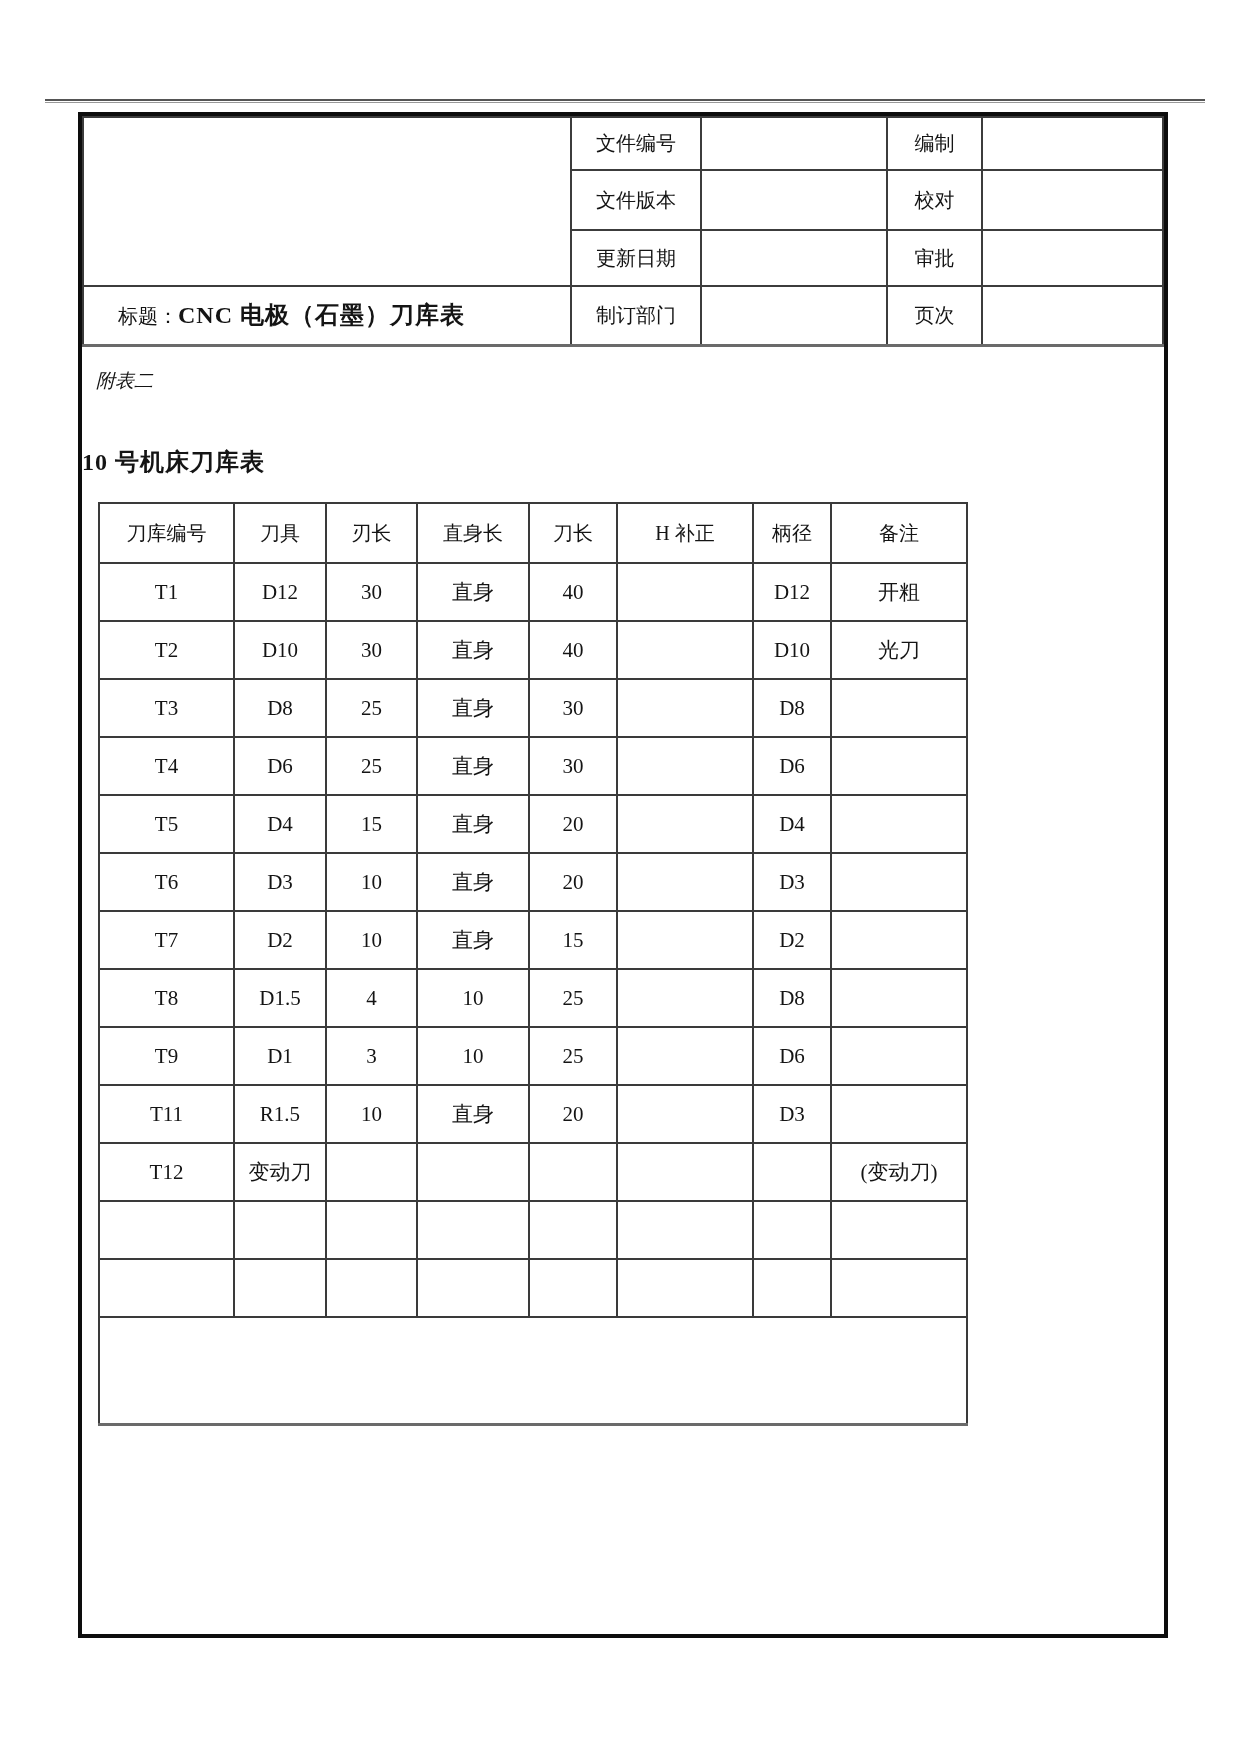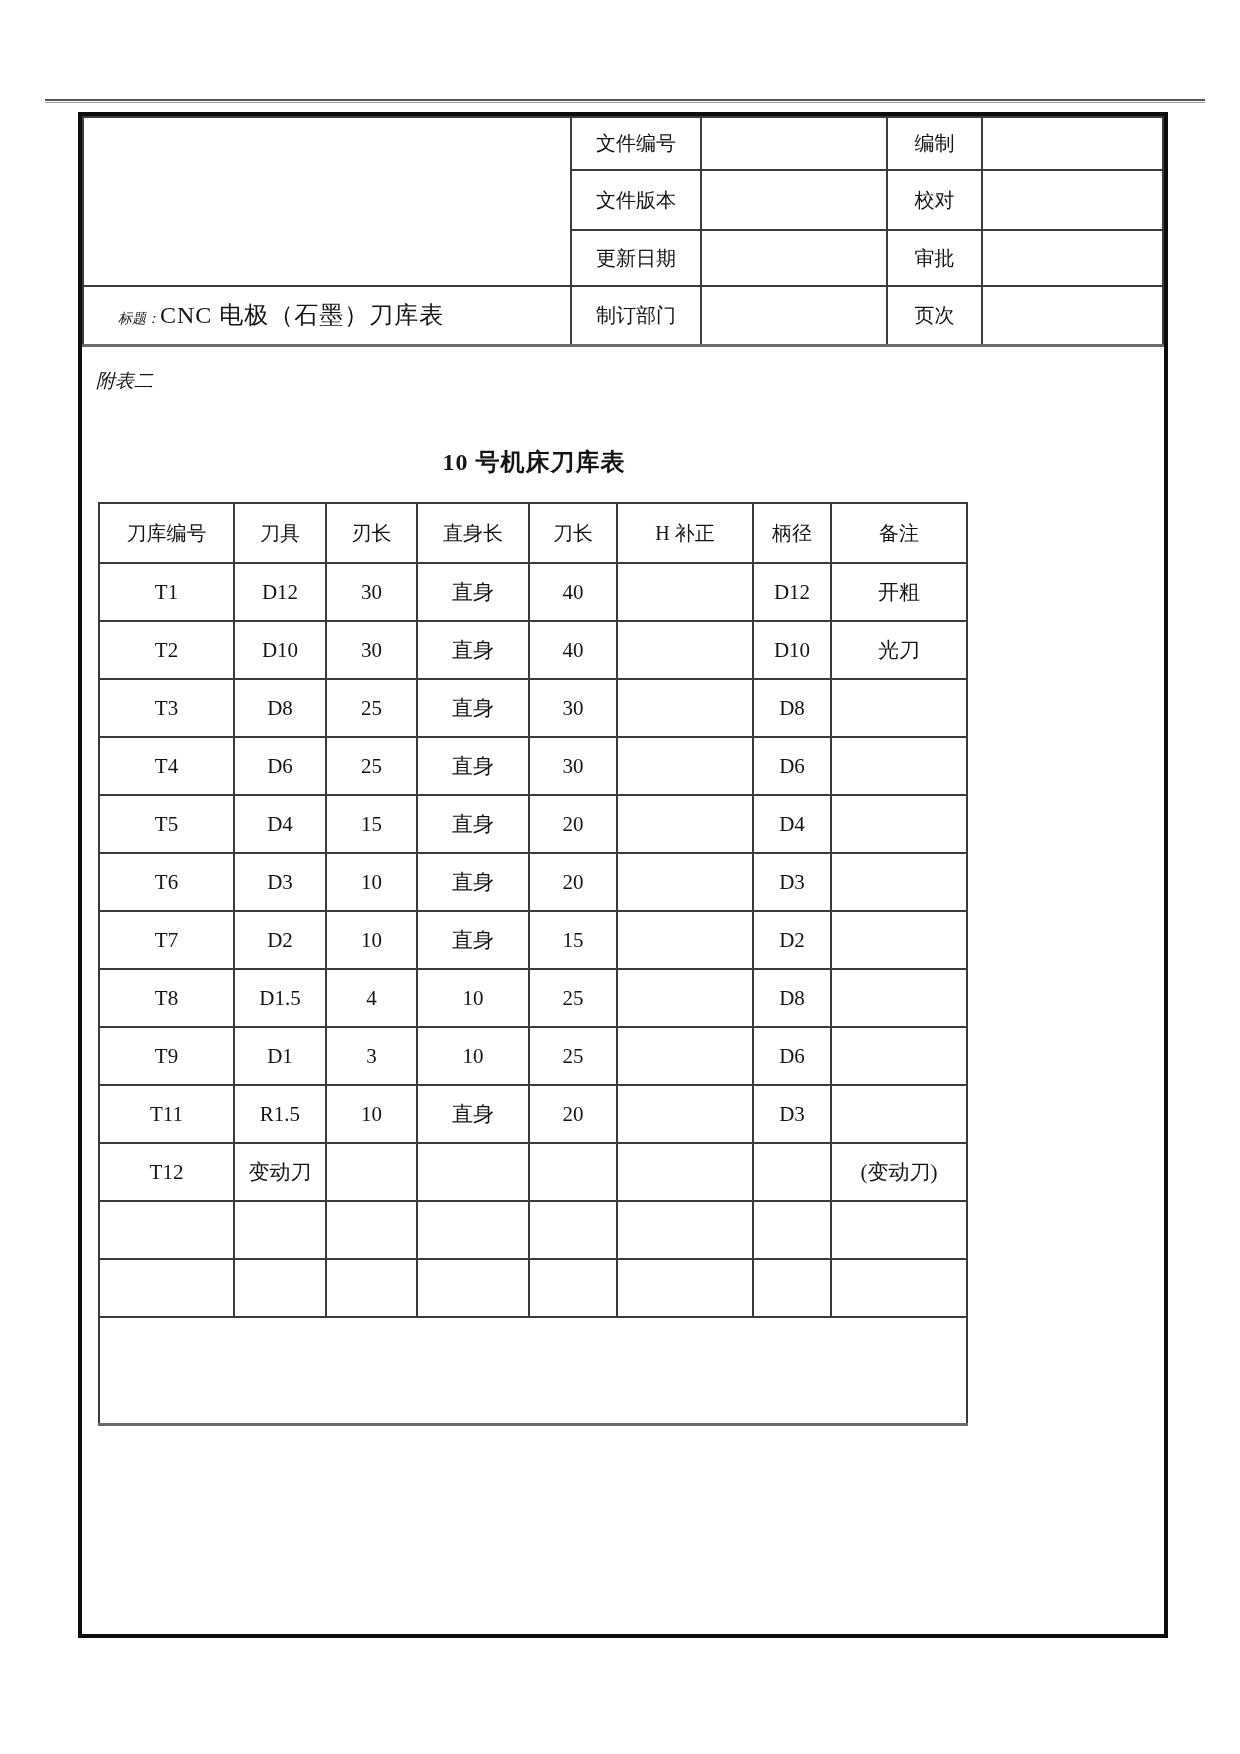--- a/index.html
+++ b/index.html
@@ -45,34 +45,33 @@
     white-space: nowrap;
   }
   table.header-grid tr.r1 td { height: 53px; }
   table.header-grid tr.r2 td { height: 60px; }
   table.header-grid tr.r3 td { height: 56px; font-family: Liberation Mono, monospace; }
   table.header-grid tr.r4 td { height: 59px; border-bottom: 3px solid #6a6a6a; }
   td.doc-title-cell {
     text-align: left !important;
     padding-left: 34px;
   }
-  .title-prefix { font-size: 14px; font-style: italic; }
-  .title-main   { font-size: 24px; font-weight: normal; letter-spacing: 1px; }
+  .title-prefix { font-size: 20px; }
+  .title-main   { font-size: 24px; font-weight: bold; letter-spacing: 1px; }
   
   .appendix {
     position: absolute;
     left: 14px; top: 252px;
     font-size: 19px;
     font-style: italic;
   }
   .main-title {
     position: absolute;
-    left: 17px; top: 330px;
+    left: 0; top: 330px;
     width: 870px;
-    text-align: center;
     font-size: 24px;
     font-weight: bold;
     letter-spacing: 1px;
   }
   
   table.tool-table {
     position: absolute;
     left: 16px; top: 386px;
     border-collapse: collapse;
     table-layout: fixed;

